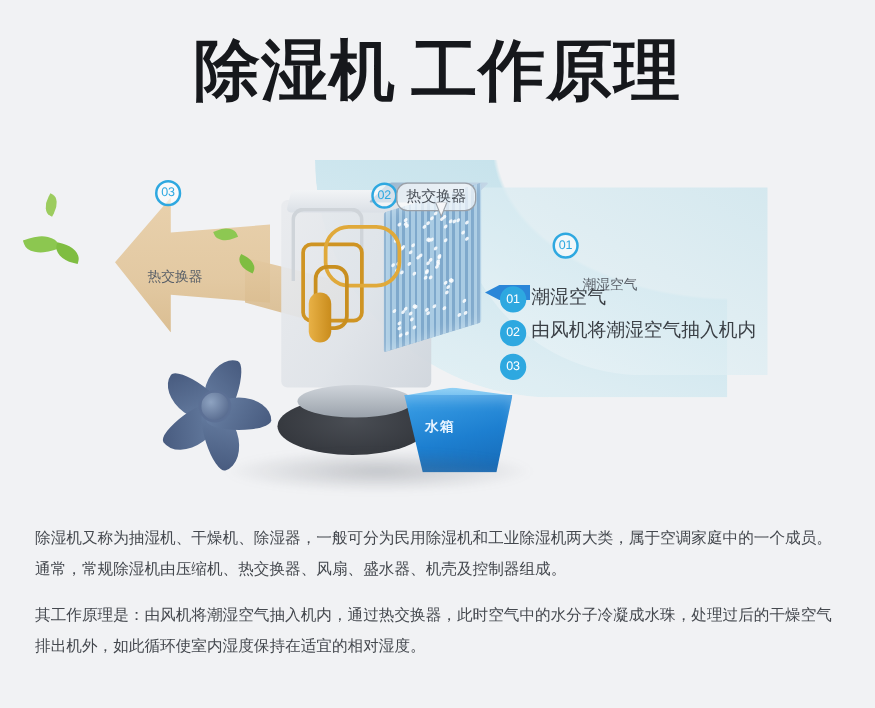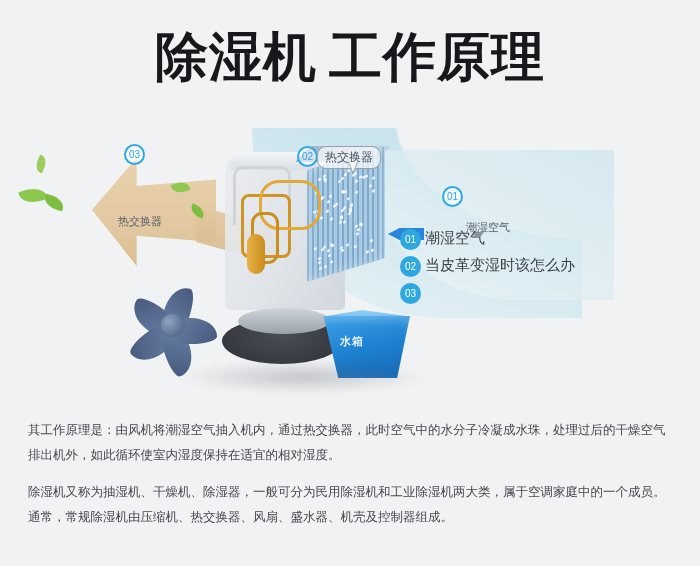--- a/index.html
+++ b/index.html
@@ -357,26 +357,26 @@
     <div class="lbl" style="left:466px;top:100px;">潮湿空气</div>
   </div>
 
   <div class="steps">
     <div class="step">
       <span class="badge solid">01</span>
       <span class="stxt">潮湿空气</span>
     </div>
     <div class="step">
       <span class="badge solid">02</span>
-      <span class="stxt">当皮革变湿时该怎么办</span>
+      <span class="stxt">由风机将潮湿空气抽入机内</span>
     </div>
     <div class="step">
       <span class="badge solid">03</span>
     </div>
   </div>
 
 
   <div class="copy">
+    <p>除湿机又称为抽湿机、干燥机、除湿器，一般可分为民用除湿机和工业除湿机两大类，属于空调家庭中的一个成员。通常，常规除湿机由压缩机、热交换器、风扇、盛水器、机壳及控制器组成。</p>
     <p>其工作原理是：由风机将潮湿空气抽入机内，通过热交换器，此时空气中的水分子冷凝成水珠，处理过后的干燥空气排出机外，如此循环使室内湿度保持在适宜的相对湿度。</p>
-    <p>除湿机又称为抽湿机、干燥机、除湿器，一般可分为民用除湿机和工业除湿机两大类，属于空调家庭中的一个成员。通常，常规除湿机由压缩机、热交换器、风扇、盛水器、机壳及控制器组成。</p>
   </div>
 
 </div>
 
 </body></html>

